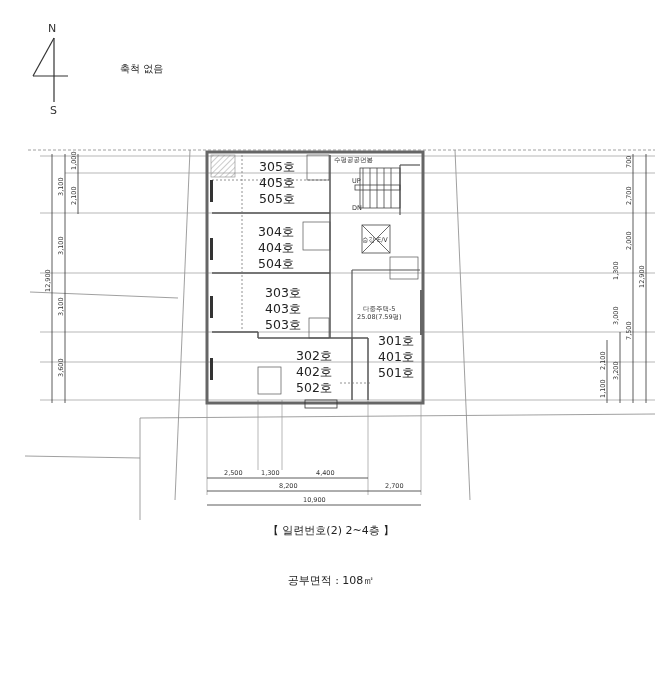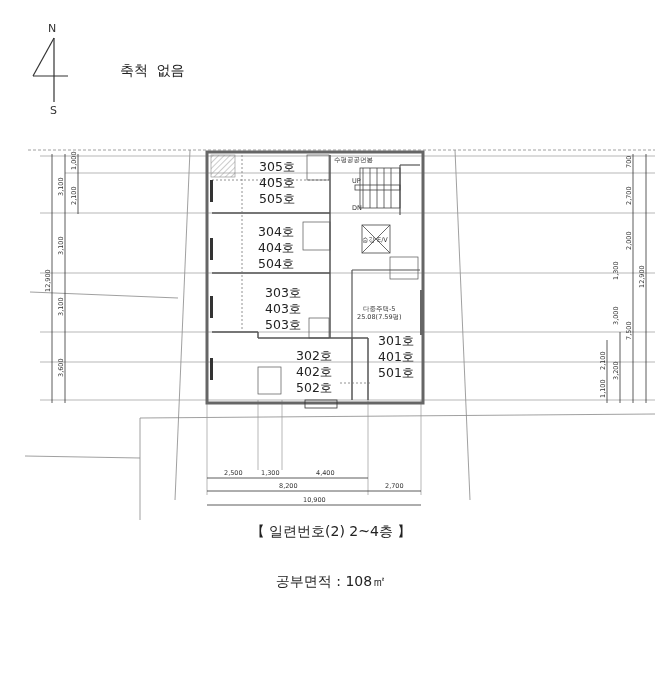--- a/index.html
+++ b/index.html
@@ -1,23 +1,23 @@
 <!DOCTYPE html>
 <html><head>
 <meta charset="utf-8">
 <style>
   html, body { margin:0; padding:0; background:#fff; }
   body { width:662px; height:700px; position:relative; overflow:hidden; font-family:"DejaVu Sans", sans-serif; color:#222; }
   .abs { position:absolute; }
   .compass-label { font-size:11px; color:#333; }
-  .scale-note { font-size:14px; color:#222;font-family:Liberation Mono, monospace; }
+  .scale-note { font-size:10px; color:#222; }
   svg text { font-family:"DejaVu Sans", sans-serif; }
   .unit-text { font-size:12.5px; fill:#222; }
   .dim-text { font-size:6.5px; fill:#333; }
-  .caption { font-size:14px; color:#222; text-align:center; width:662px; left:0; }
+  .caption { font-size:11px; color:#222; text-align:center; width:662px; left:0; }
 </style>
 </head>
 <body>
 
 <div class="abs" style="left:28px;top:22px;width:40px;height:95px;">
   <span class="abs compass-label" style="left:20px;top:0px;">N</span>
   <svg class="abs" style="left:0;top:14px;" width="40" height="70" viewBox="0 0 40 70">
     <line x1="26" y1="2" x2="26" y2="66" stroke="#333" stroke-width="1.2"></line>
     <line x1="26" y1="2" x2="5" y2="40" stroke="#333" stroke-width="1.2"></line>
     <line x1="5" y1="40" x2="45" y2="40" stroke="#333" stroke-width="1.2"></line>

